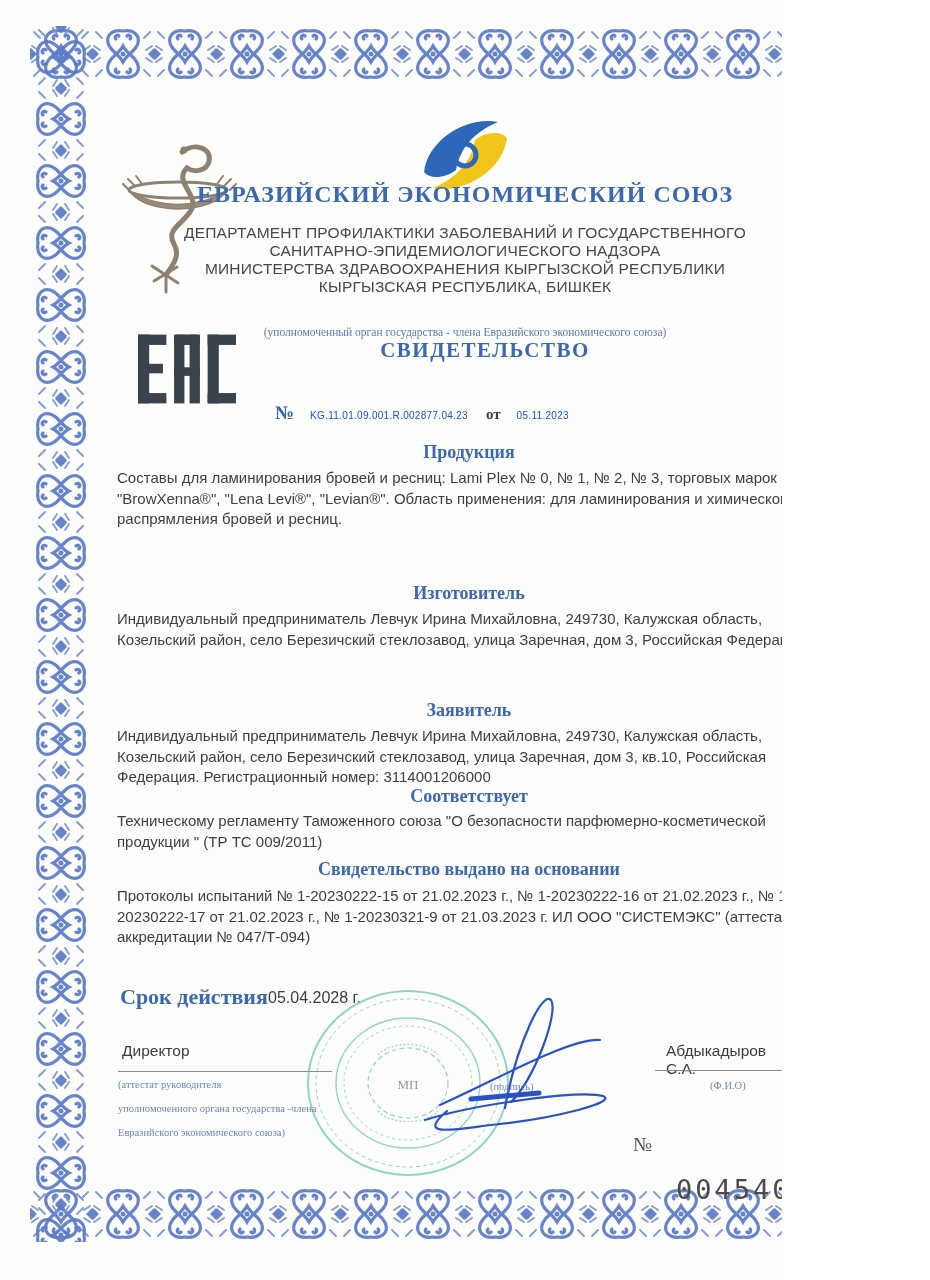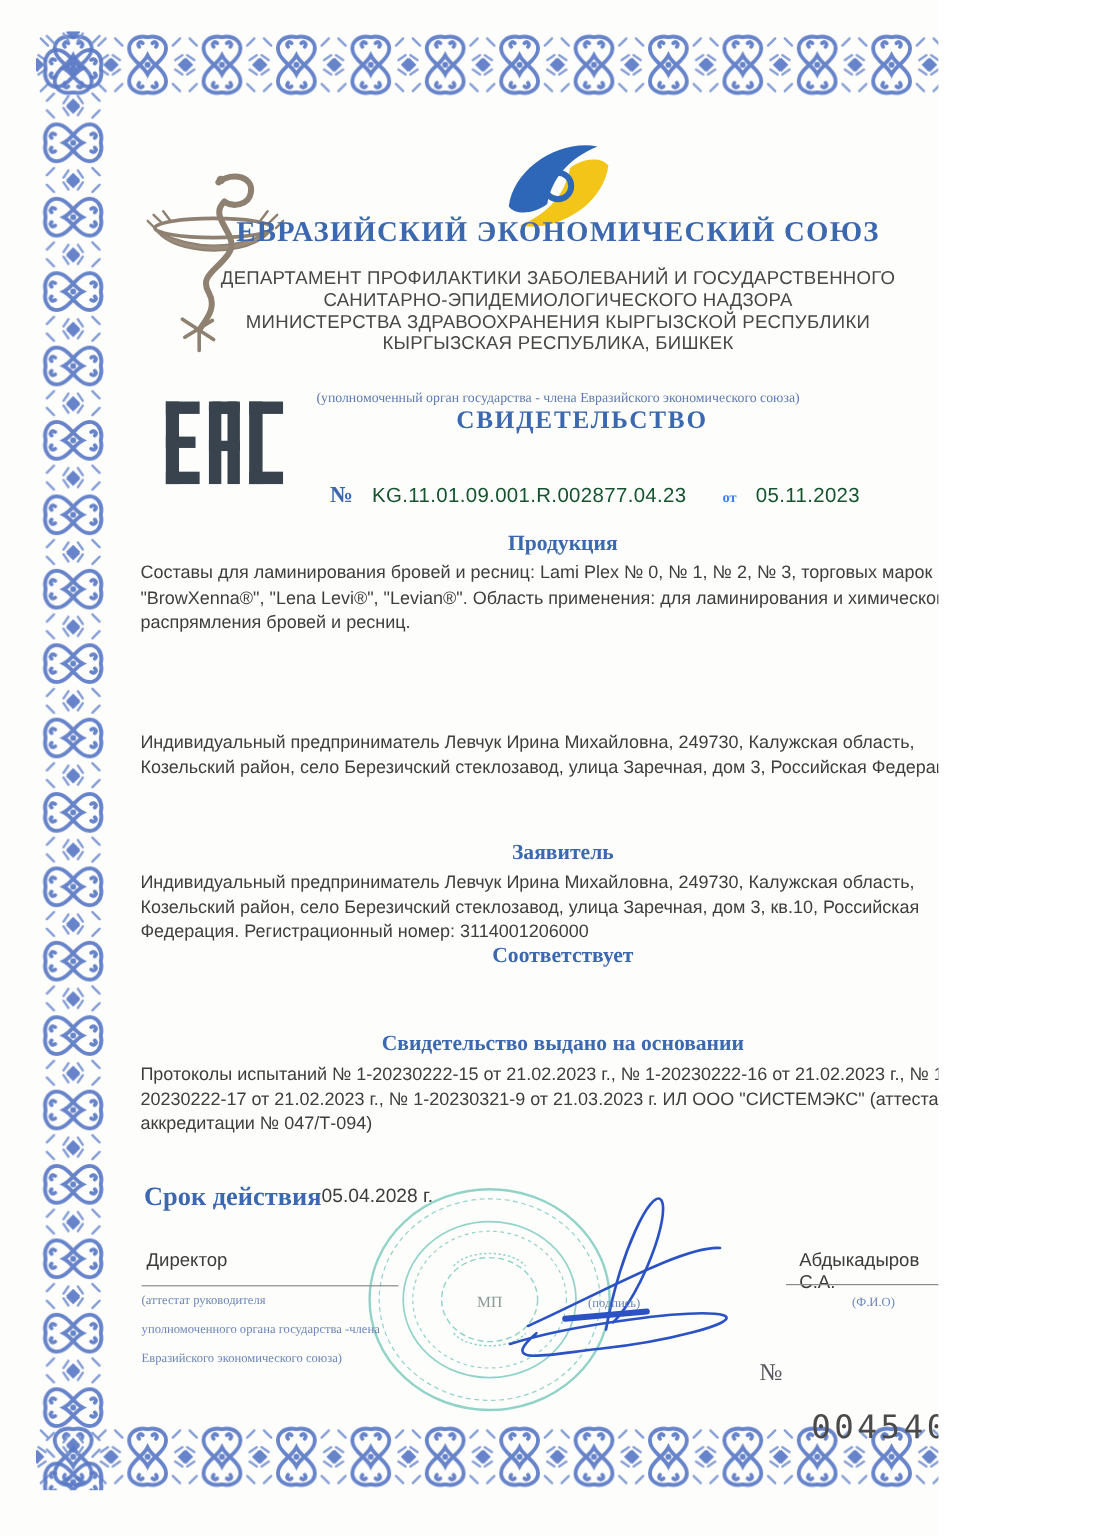--- a/index.html
+++ b/index.html
@@ -14,22 +14,22 @@
   .abs { position:absolute; }
   .serifblue { font-family:"Liberation Serif", serif; font-weight:bold; color:#3c68af;text-align:center; }
   .center { text-align:center; }
   .union-title { left:90px; top:181px; width:750px; font-size:24px; letter-spacing:1px; }
   .dept { left:90px; top:224px; width:750px; font-size:15.5px; line-height:18px; color:#474747; letter-spacing:0.2px; }
   .auth-note { left:90px; top:310px; width:750px; font-size:11.5px; color:#5d7ab2; font-family:"Liberation Serif", serif;margin-top:16px; }
   .doc-title { left:250px; top:338px; width:470px; font-size:21px; letter-spacing:1.5px; }
   .doc-subtitle { left:250px; top:366px; width:470px; font-size:19px; }
   .numline { left:275px; top:402px; display:flex; align-items:baseline; gap:16px; }
   .numline .no { font-family:"Liberation Serif", serif; font-weight:bold; color:#3c68af; font-size:19px; }
-  .numline .val { font-size:17px; color:#14532d; letter-spacing:0.3px; }
-  .numline .ot { font-family:"Liberation Serif", serif; font-weight:bold; color:#3b82f6; font-size:12px; margin-left:14px; }
+  .numline .val { font-size:10px; color:#1d4ed8; letter-spacing:0.3px; }
+  .numline .ot { font-family:"Liberation Serif", serif; font-weight:bold; color:#404040; font-size:15px; margin-left:2px; }
   .sec-h { left:115px; width:708px; font-size:18px; }
   .sec-b { left:117px; width:706px; font-size:15px; line-height:1.37; color:#3e3e3e; }
   .small-blue { font-size:10.5px; color:#6b86b8; font-family:"Liberation Serif", serif; }
   .uline { position:absolute; height:1px; background:#8a8a8a; }
   .plain { color:#3c3c3c; }
   .serial-no { font-family:"Liberation Serif", serif; font-size:20px; color:#56565c; }
   .serial-num { font-family:"DejaVu Sans Mono", monospace; font-size:27px; color:#4a4a4a; letter-spacing:3px;margin-top:47px; }
 </style>
 </head>
 <body>
@@ -176,26 +176,28 @@
   <div class="abs numline">
     <span class="no">№</span>
     <span class="val">KG.11.01.09.001.R.002877.04.23</span>
     <span class="ot">от</span>
     <span class="val">05.11.2023</span>
   </div>
 
   <div class="abs serifblue sec-h" style="top:442px">Продукция</div>
   <div class="abs sec-b" style="top:468px">Составы для ламинирования бровей и ресниц: Lami Plex № 0, № 1, № 2, № 3, торговых марок "BrowXenna®", "Lena Levi®", "Levian®". Область применения: для ламинирования и химического распрямления бровей и ресниц.</div>
 
+  <div class="abs serifblue sec-h" style="top:583px">Изготовитель</div>
   <div class="abs sec-b" style="top:609px">Индивидуальный предприниматель Левчук Ирина Михайловна, 249730, Калужская область, Козельский район, село Березичский стеклозавод, улица Заречная, дом 3, Российская Федерация.</div>
 
   <div class="abs serifblue sec-h" style="top:700px">Заявитель</div>
   <div class="abs sec-b" style="top:726px">Индивидуальный предприниматель Левчук Ирина Михайловна, 249730, Калужская область, Козельский район, село Березичский стеклозавод, улица Заречная, дом 3, кв.10, Российская Федерация. Регистрационный номер: 3114001206000</div>
 
   <div class="abs serifblue sec-h" style="top:786px">Соответствует</div>
+  <div class="abs sec-b" style="top:811px">Техническому регламенту Таможенного союза "О безопасности парфюмерно-косметической продукции " (ТР ТС 009/2011)</div>
 
   <div class="abs serifblue sec-h" style="top:859px">Свидетельство выдано на основании</div>
   <div class="abs sec-b" style="top:886px">Протоколы испытаний № 1-20230222-15 от 21.02.2023 г., № 1-20230222-16 от 21.02.2023 г., № 1-20230222-17 от 21.02.2023 г., № 1-20230321-9 от 21.03.2023 г. ИЛ ООО "СИСТЕМЭКС" (аттестат аккредитации № 047/Т-094)</div>
 
   <div class="abs serifblue" style="left:120px;top:984px;font-size:22px">Срок действия</div>
   <div class="abs plain" style="left:268px;top:989px;font-size:16px">05.04.2028 г.</div>
 
   <svg class="abs" style="left:300px;top:985px" width="218" height="200" viewBox="0 0 218 200">
     <g stroke="#7fccc0" fill="none" opacity="0.85">
       <ellipse cx="108" cy="98" rx="100" ry="92" stroke-width="2"></ellipse>

